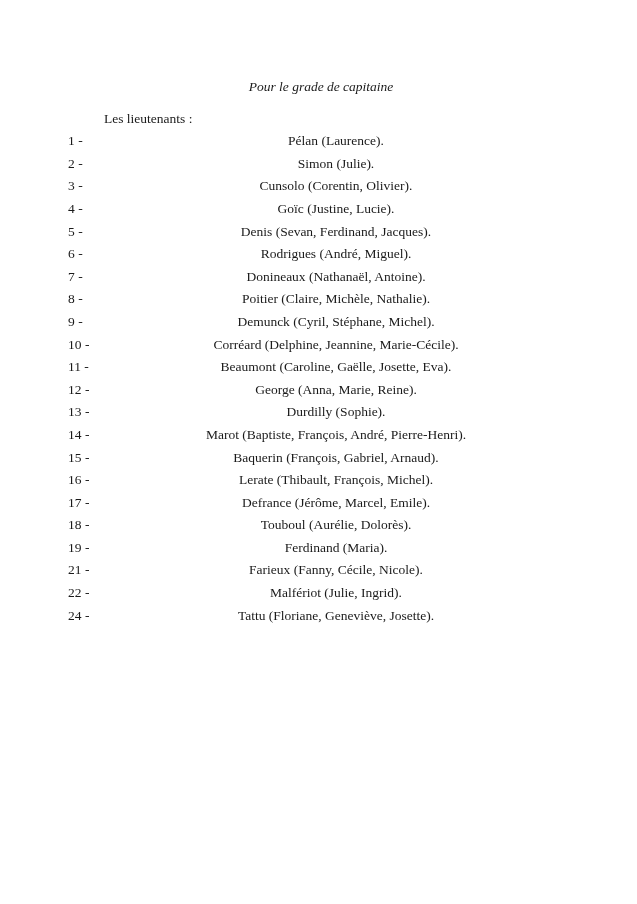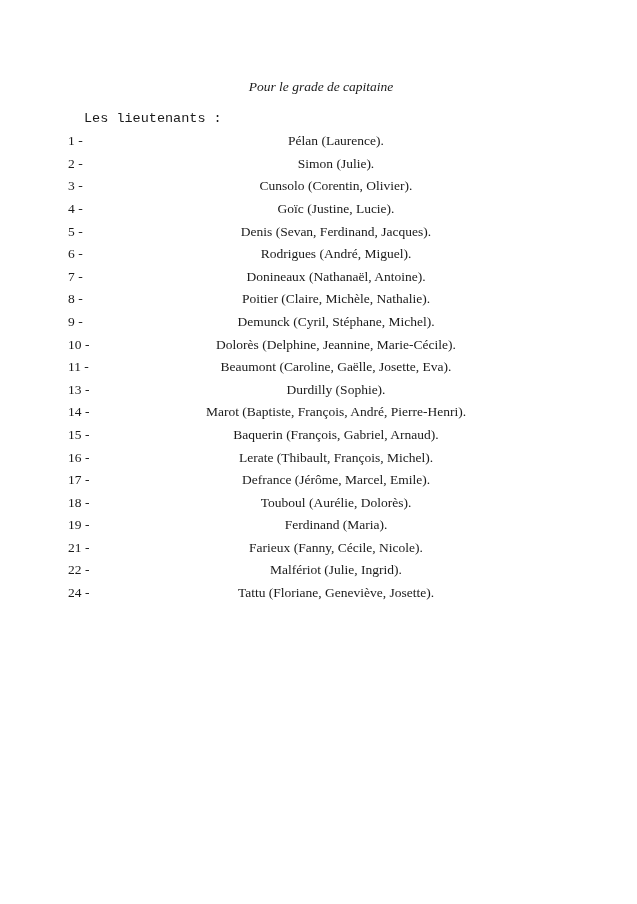--- a/index.html
+++ b/index.html
@@ -20,24 +20,23 @@
     overflow: hidden;
   }
   .doc-title {
     text-align: center;
     font-style: italic;
     line-height: 22.6px;
     white-space: pre;
   }
   .doc-subtitle {
     margin-top: 9px;
-    margin-left: 16px;
+    margin-left: 36px;
     line-height: 22.6px;
     white-space: pre;
-    font-family: Liberation Mono, monospace;
   }
   .list {
     margin: 0;
     padding: 0;
     list-style: none;
   }
   .row {
     display: flex;
     line-height: 22.6px;
   }
@@ -89,25 +88,29 @@
       <li class="row">
         <span class="num">8 -</span>
         <span class="name">Poitier (Claire, Michèle, Nathalie).</span>
       </li>
       <li class="row">
         <span class="num">9 -</span>
         <span class="name">Demunck (Cyril, Stéphane, Michel).</span>
       </li>
       <li class="row">
         <span class="num">10 -</span>
-        <span class="name">Dolorès (Delphine, Jeannine, Marie-Cécile).</span>
+        <span class="name">Corréard (Delphine, Jeannine, Marie-Cécile).</span>
       </li>
       <li class="row">
         <span class="num">11 -</span>
         <span class="name">Beaumont (Caroline, Gaëlle, Josette, Eva).</span>
+      </li>
+      <li class="row">
+        <span class="num">12 -</span>
+        <span class="name">George (Anna, Marie, Reine).</span>
       </li>
       <li class="row">
         <span class="num">13 -</span>
         <span class="name">Durdilly (Sophie).</span>
       </li>
       <li class="row">
         <span class="num">14 -</span>
         <span class="name">Marot (Baptiste, François, André, Pierre-Henri).</span>
       </li>
       <li class="row">

